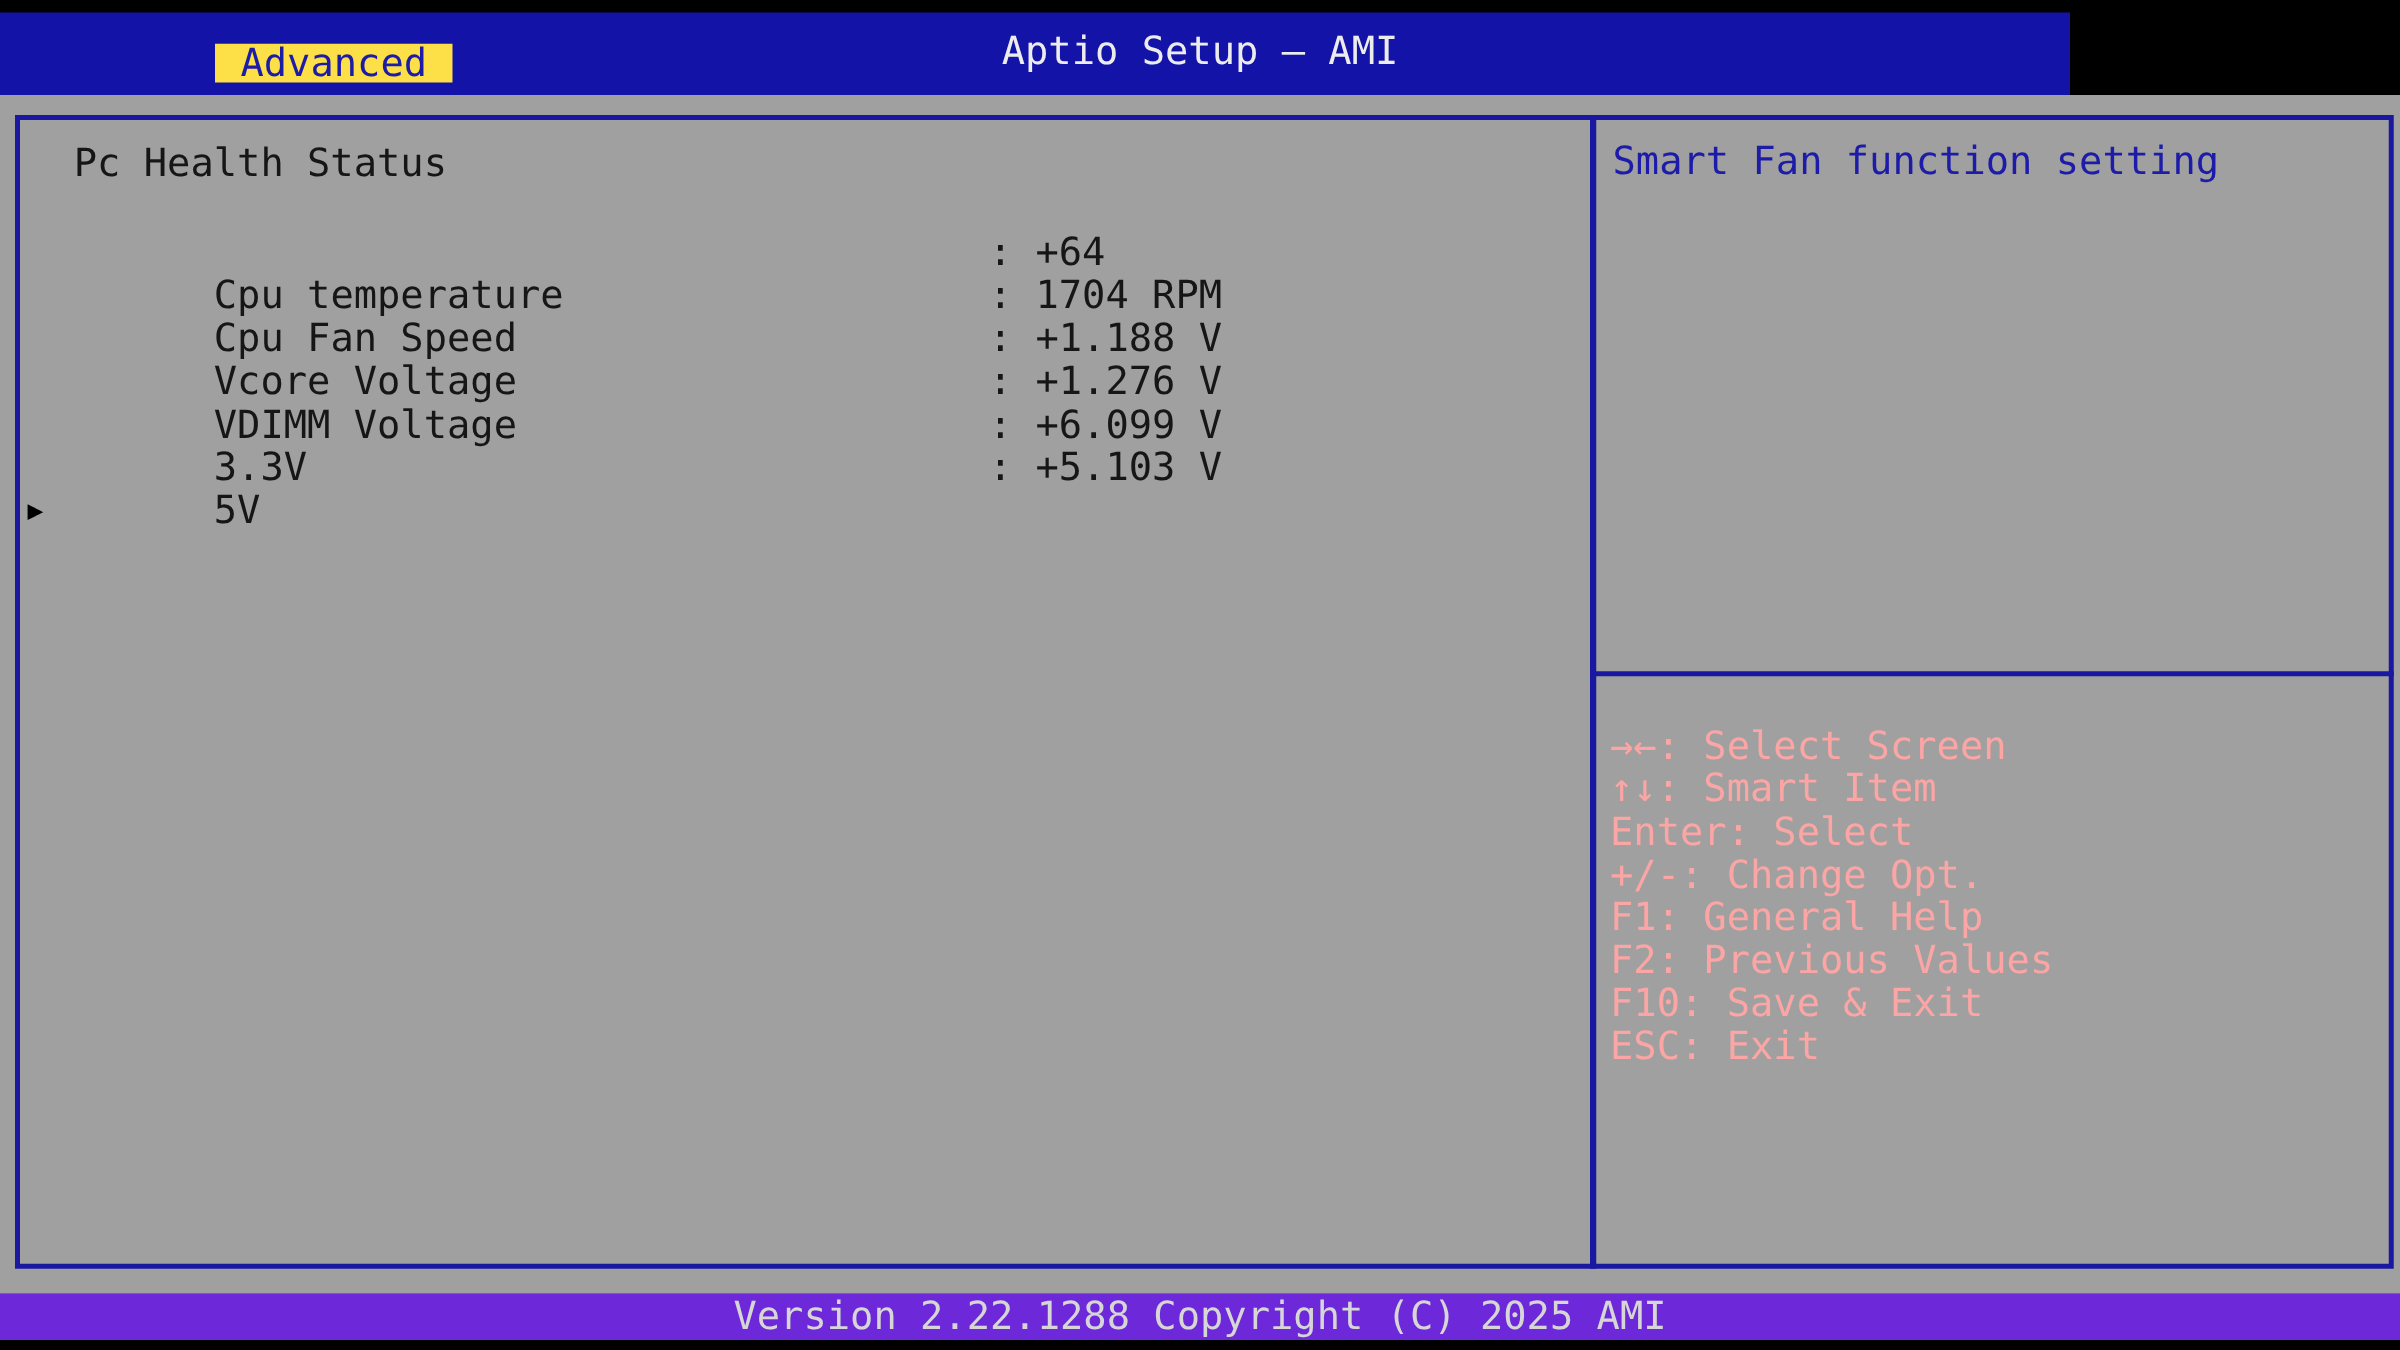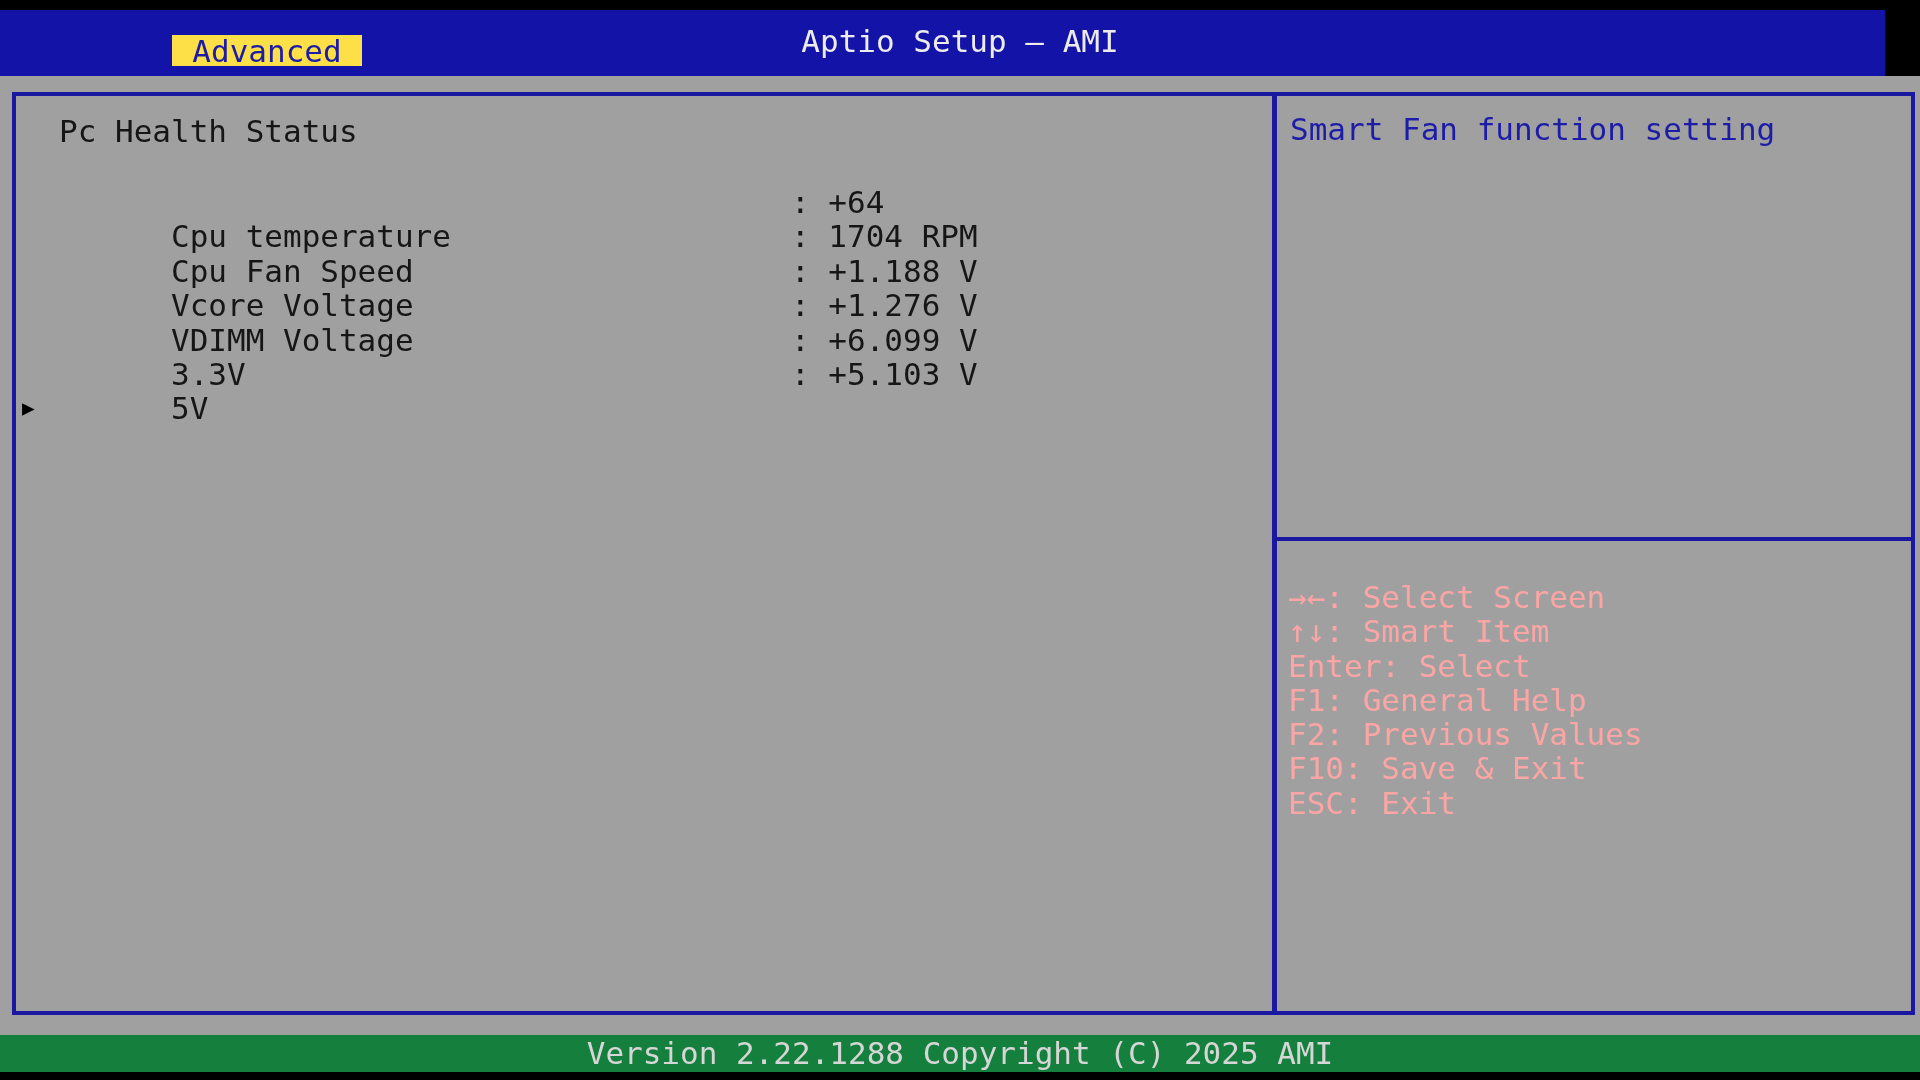--- a/index.html
+++ b/index.html
@@ -14,21 +14,21 @@
     background: #000000;
     overflow: hidden;
     font-family: "DejaVu Sans Mono", "Liberation Mono", monospace;
     font-size: 31px;
     -webkit-font-smoothing: none;
   }
   
   .header-bar {
     position: absolute;
     left: 0; top: 10px;
-    width: 1885px; height: 66px;
+    width: 1656px; height: 66px;
     background: #1313A8;
   }
   .app-title {
     position: absolute;
     left: 0; top: 14px;
     width: 1920px;
     text-align: center;
     color: #ECECEC;
     line-height: 34px;
   }
@@ -121,21 +121,21 @@
   .hint-line {
     height: 34.3px;
     line-height: 34.3px;
     white-space: pre;
   }
   
   .footer-bar {
     position: absolute;
     left: 0; top: 1035px;
     width: 1920px; height: 37px;
-    background: #15803d;
+    background: #6d28d9;
     color: #D6D6D6;
     text-align: center;
     line-height: 37px;
     white-space: pre;
   }
 </style>
 </head>
 <body>
 
 <div class="screen">
@@ -181,20 +181,21 @@
       <span class="arrow">▶</span>
     </div>
   </div>
 
   <div class="help-desc">Smart Fan function setting</div>
 
   <div class="hints">
     <div class="hint-line">→←: Select Screen</div>
     <div class="hint-line">↑↓: Smart Item</div>
     <div class="hint-line">Enter: Select</div>
+    <div class="hint-line">+/-: Change Opt.</div>
     <div class="hint-line">F1: General Help</div>
     <div class="hint-line">F2: Previous Values</div>
     <div class="hint-line">F10: Save &amp; Exit</div>
     <div class="hint-line">ESC: Exit</div>
   </div>
 
   <div class="footer-bar">Version 2.22.1288 Copyright (C) 2025 AMI</div>
 
 </div>
 

